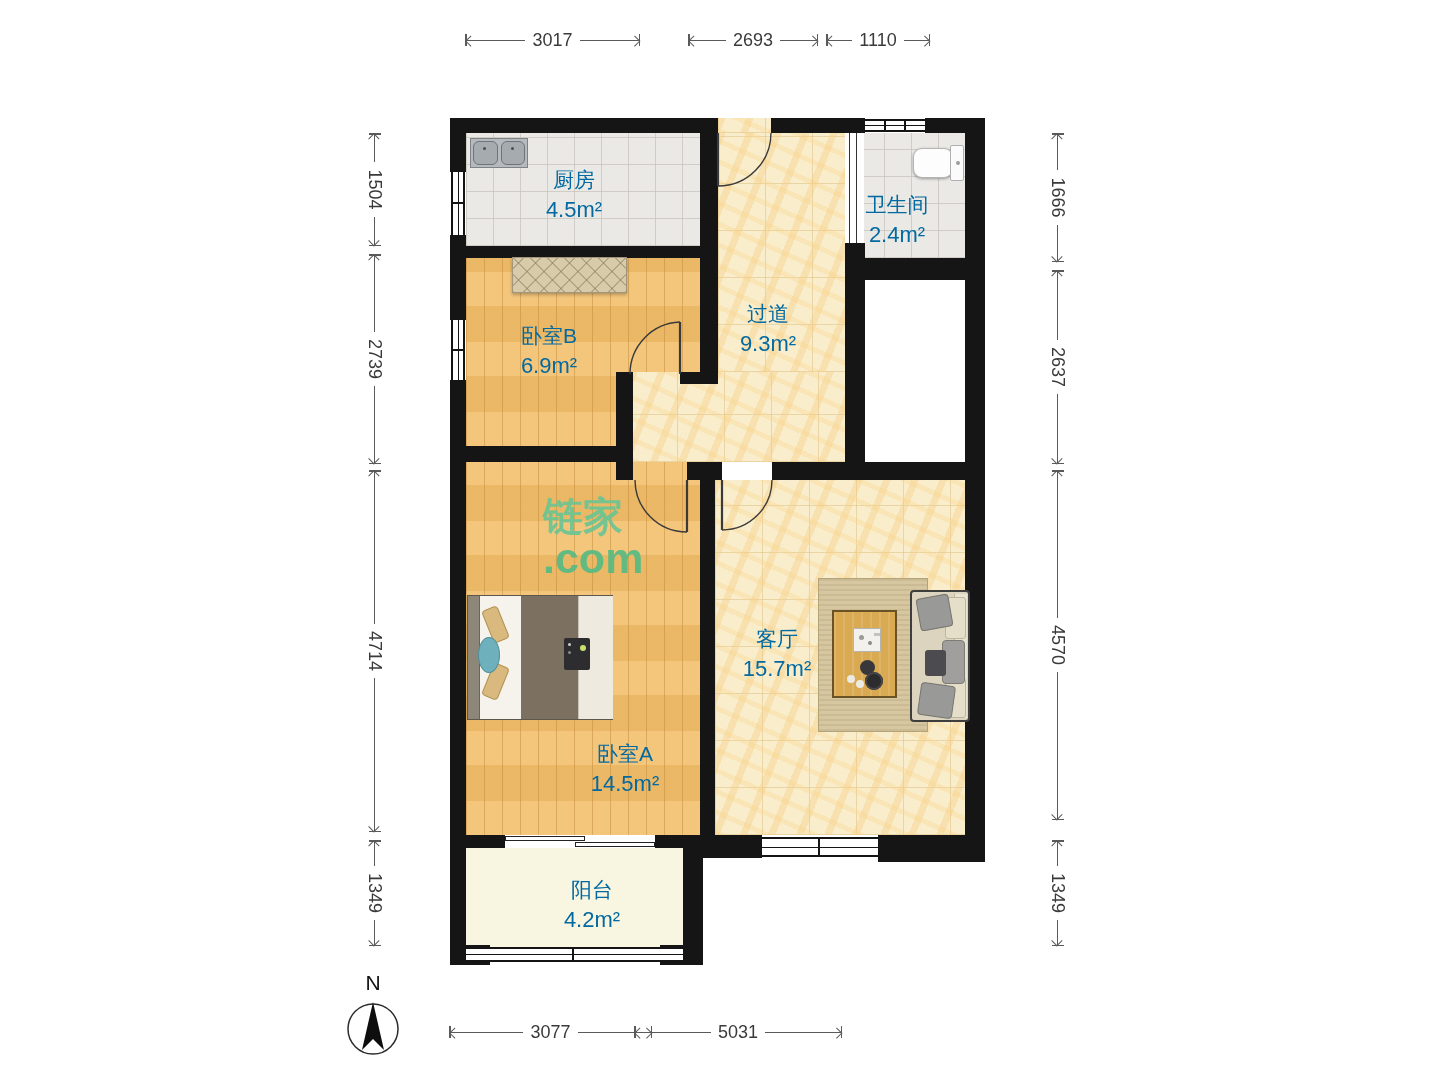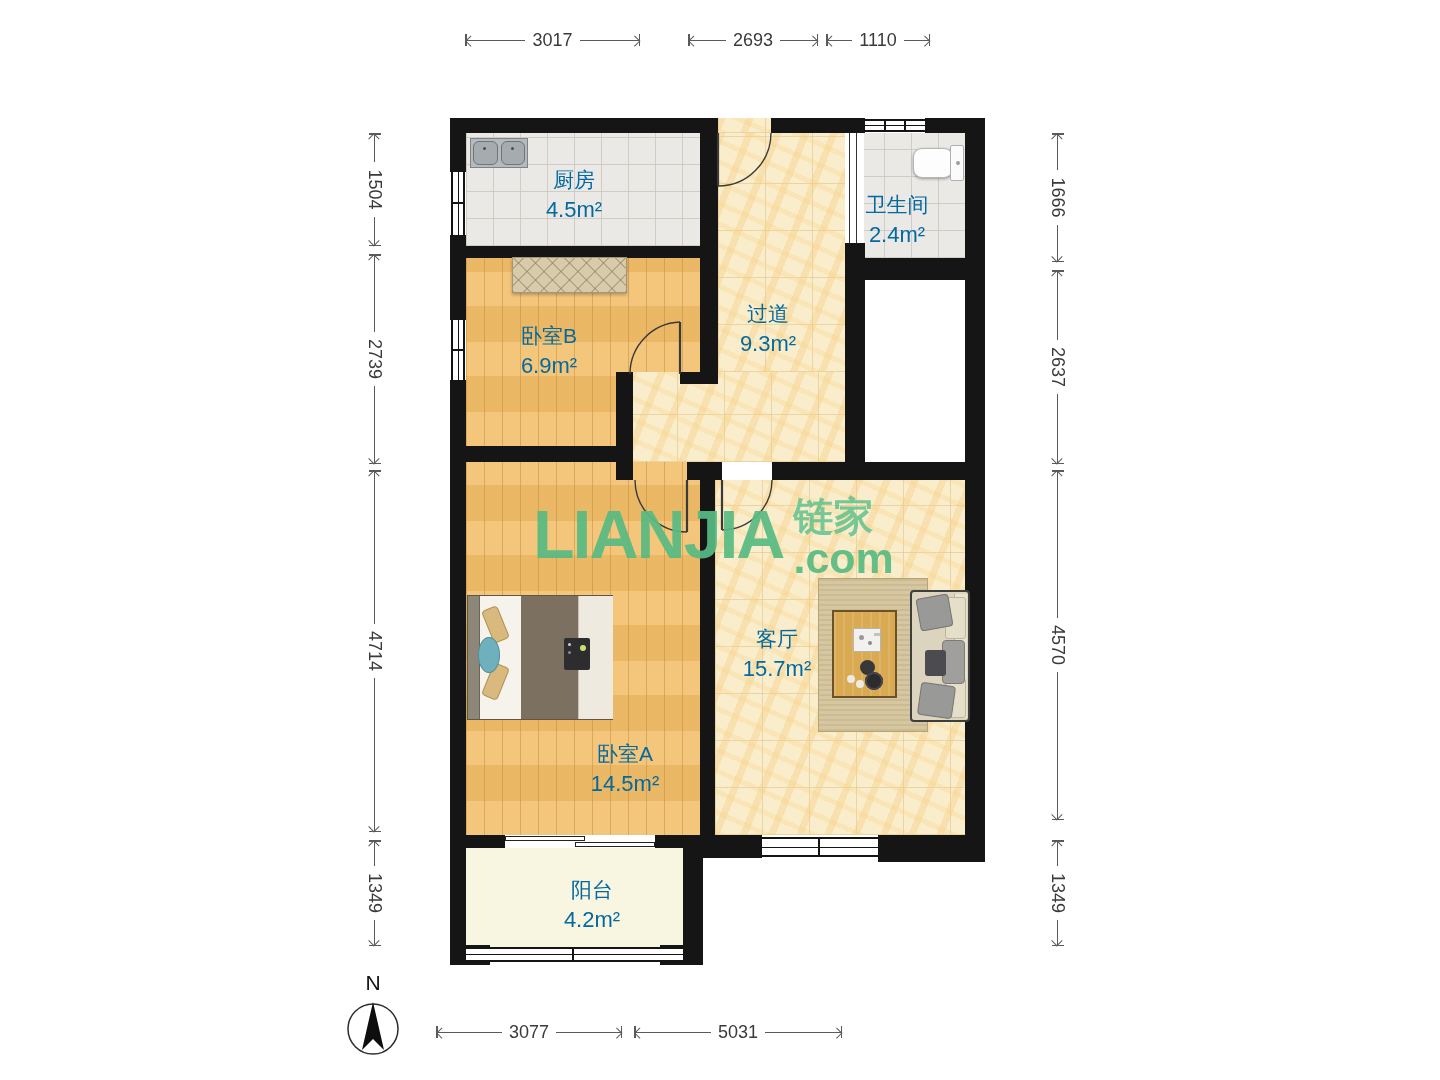--- a/index.html
+++ b/index.html
@@ -272,38 +272,37 @@
     <span class="ln a"></span>
       <span class="lbl">4570</span>
       <span class="ln b"></span>
     </div>
   <div class="dim dim-v" style="left:1070px;top:840px;width:106px;">
     <span class="ln a"></span>
       <span class="lbl">1349</span>
       <span class="ln b"></span>
     </div>
 
-  <div class="dim" style="left:436px;top:1020px;width:186px;">
+  <div class="dim" style="left:449px;top:1020px;width:203px;">
     <span class="ln a"></span>
       <span class="lbl">3077</span>
       <span class="ln b"></span>
     </div>
   <div class="dim" style="left:634px;top:1020px;width:208px;">
     <span class="ln a"></span>
       <span class="lbl">5031</span>
       <span class="ln b"></span>
     </div>
 
   <svg class="abs" style="left:338px;top:972px;" width="70" height="95" viewBox="0 0 70 95">
     <text x="35" y="18" text-anchor="middle" font-size="21" fill="#111">N</text>
     <circle cx="35" cy="57" r="25" fill="none" stroke="#2c2c2c" stroke-width="1.5"></circle>
     <polygon points="35,30 46,78 35,67 24,78" fill="#0e0e0e"></polygon>
   </svg>
 
   <div class="wm" style="left:533px;top:494px;">
-    <span class="big">LIANJIA</span>
     <span class="col">
       <span class="cn">链家</span>
       <span class="com">.com</span>
     </span>
   </div>
 
 </div>
 
 </body></html>

